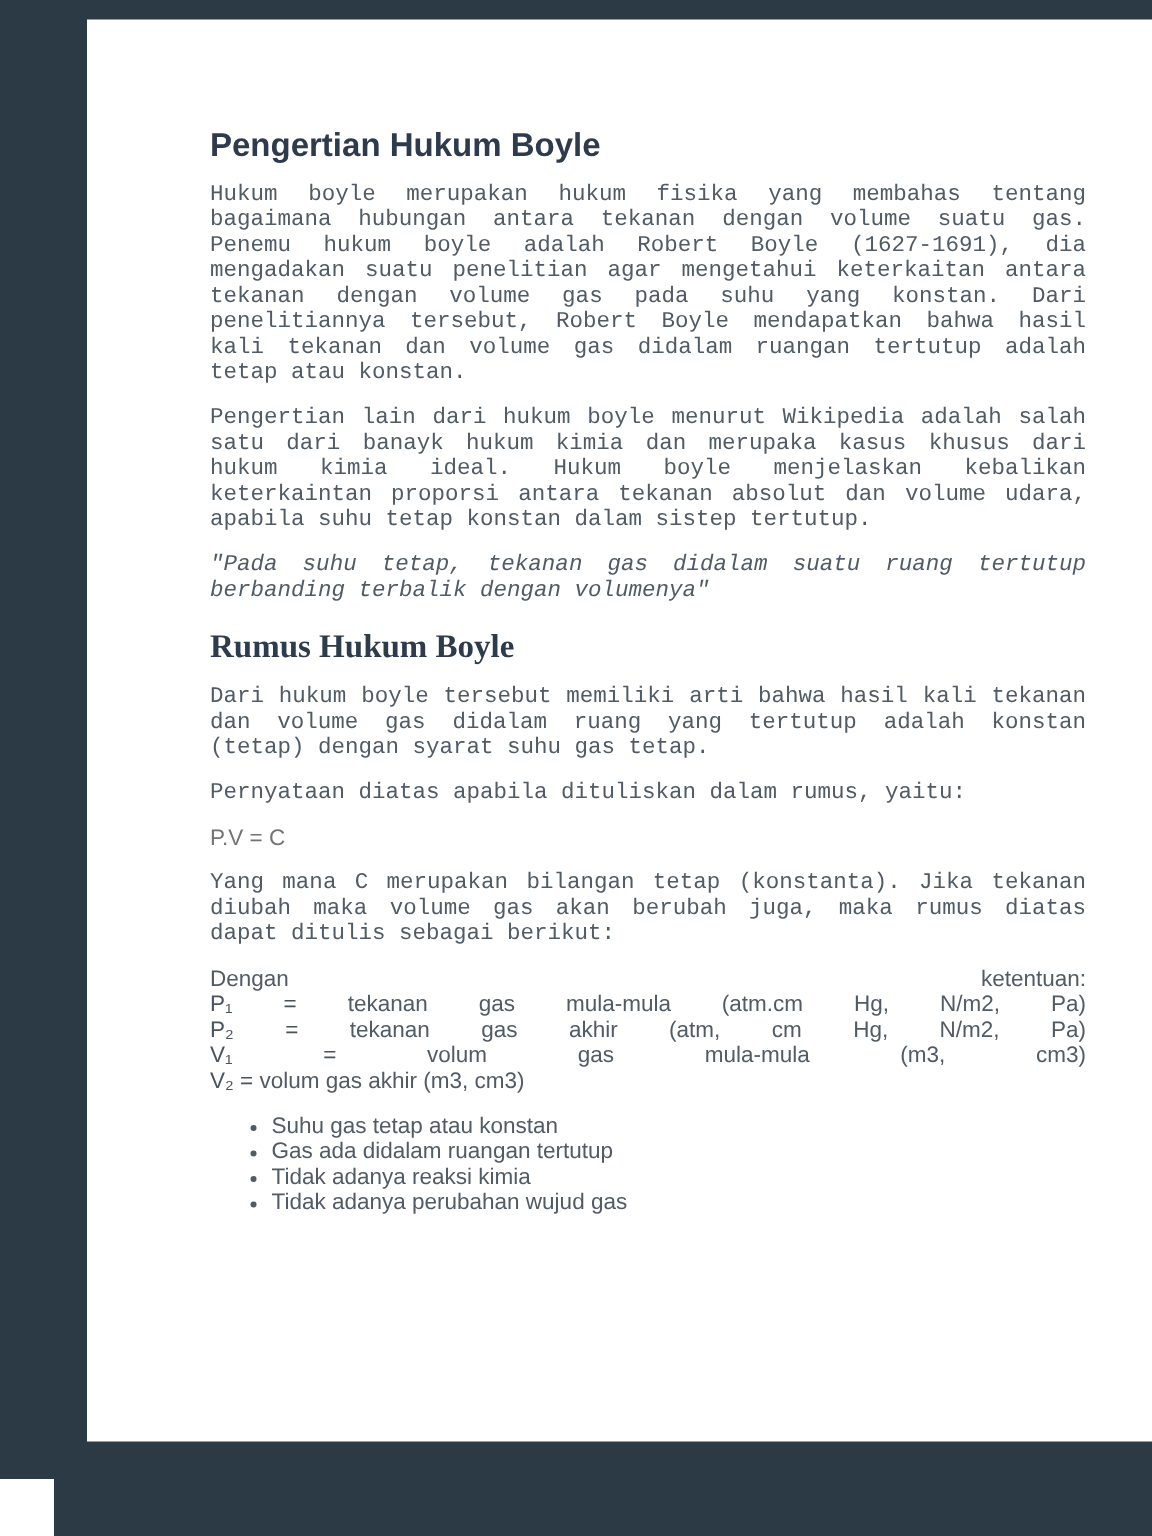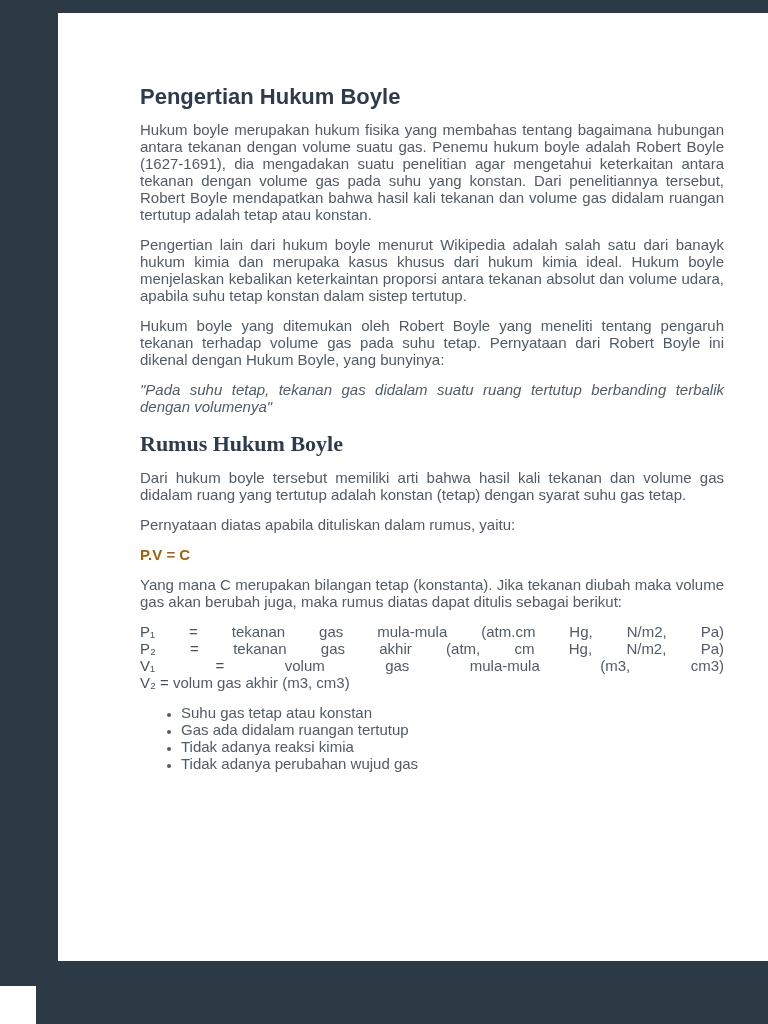--- a/index.html
+++ b/index.html
@@ -30,23 +30,23 @@
     font-weight: bold;
     color: #2e3b4d;
     margin: 0 0 11px 0;
   }
   h1.h2 { margin-top: 16px; margin-bottom: 12px; font-family: Liberation Serif, serif; }
   p, .kline, li {
     font-size: 15px; line-height: 17px;
     color: #515b66;
   }
   p { margin: 0 0 13px 0; }
-  .j { text-align: justify; }
+  .j { text-align: justify; font-family: Liberation Mono, monospace; }
   .quote { font-style: italic; }
-  .formula { font-weight: bold; color: #a16207; }
+  .formula { font-weight: normal; color: #737373; }
   .ket { margin: 0 0 13px 0; }
   .jl { text-align: justify; text-align-last: justify; }
   .kline b { font-weight: normal; color: #49535f; }
   ul {
     margin: 0 0 13px 0;
     padding-left: 41px;
     list-style: disc;
   }
   li::marker { font-size: 12px; }
 </style>
@@ -54,37 +54,37 @@
 <body>
 
 <div class="page">
 
   <h1>Pengertian Hukum Boyle</h1>
 
   <p class="j">Hukum boyle merupakan hukum fisika yang membahas tentang bagaimana hubungan antara tekanan dengan volume suatu gas. Penemu hukum boyle adalah Robert Boyle (1627-1691), dia mengadakan suatu penelitian agar mengetahui keterkaitan antara tekanan dengan volume gas pada suhu yang konstan. Dari penelitiannya tersebut, Robert Boyle mendapatkan bahwa hasil kali tekanan dan volume gas didalam ruangan tertutup adalah tetap atau konstan.</p>
 
   <p class="j">Pengertian lain dari hukum boyle menurut Wikipedia adalah salah satu dari banayk hukum kimia dan merupaka kasus khusus dari hukum kimia ideal. Hukum boyle menjelaskan kebalikan keterkaintan proporsi antara tekanan absolut dan volume udara, apabila suhu tetap konstan dalam sistep tertutup.</p>
 
-  <p class="j">Hukum boyle yang ditemukan oleh Robert Boyle yang meneliti tentang pengaruh tekanan terhadap volume gas pada suhu tetap. Pernyataan dari Robert Boyle ini dikenal dengan Hukum Boyle, yang bunyinya:</p>
 
   <p class="j quote">"Pada suhu tetap, tekanan gas didalam suatu ruang tertutup berbanding terbalik dengan volumenya"</p>
 
 
   <h1 class="h2">Rumus Hukum Boyle</h1>
 
   <p class="j">Dari hukum boyle tersebut memiliki arti bahwa hasil kali tekanan dan volume gas didalam ruang yang tertutup adalah konstan (tetap) dengan syarat suhu gas tetap.</p>
 
   <p class="j">Pernyataan diatas apabila dituliskan dalam rumus, yaitu:</p>
 
   <p class="formula">P.V = C</p>
 
   <p class="j">Yang mana C merupakan bilangan tetap (konstanta). Jika tekanan diubah maka volume gas akan berubah juga, maka rumus diatas dapat ditulis sebagai berikut:</p>
 
 
   <div class="ket">
+    <div class="kline jl"><b></b> <span>Dengan ketentuan:</span></div>
     <div class="kline jl"><b>P₁ =</b> <span>tekanan gas mula-mula (atm.cm Hg, N/m2, Pa)</span></div>
     <div class="kline jl"><b>P₂ =</b> <span>tekanan gas akhir (atm, cm Hg, N/m2, Pa)</span></div>
     <div class="kline jl"><b>V₁ =</b> <span>volum gas mula-mula (m3, cm3)</span></div>
     <div class="kline"><b>V₂ =</b> <span>volum gas akhir (m3, cm3)</span></div>
   </div>
 
 
   <ul>
     <li>Suhu gas tetap atau konstan</li>
     <li>Gas ada didalam ruangan tertutup</li>

